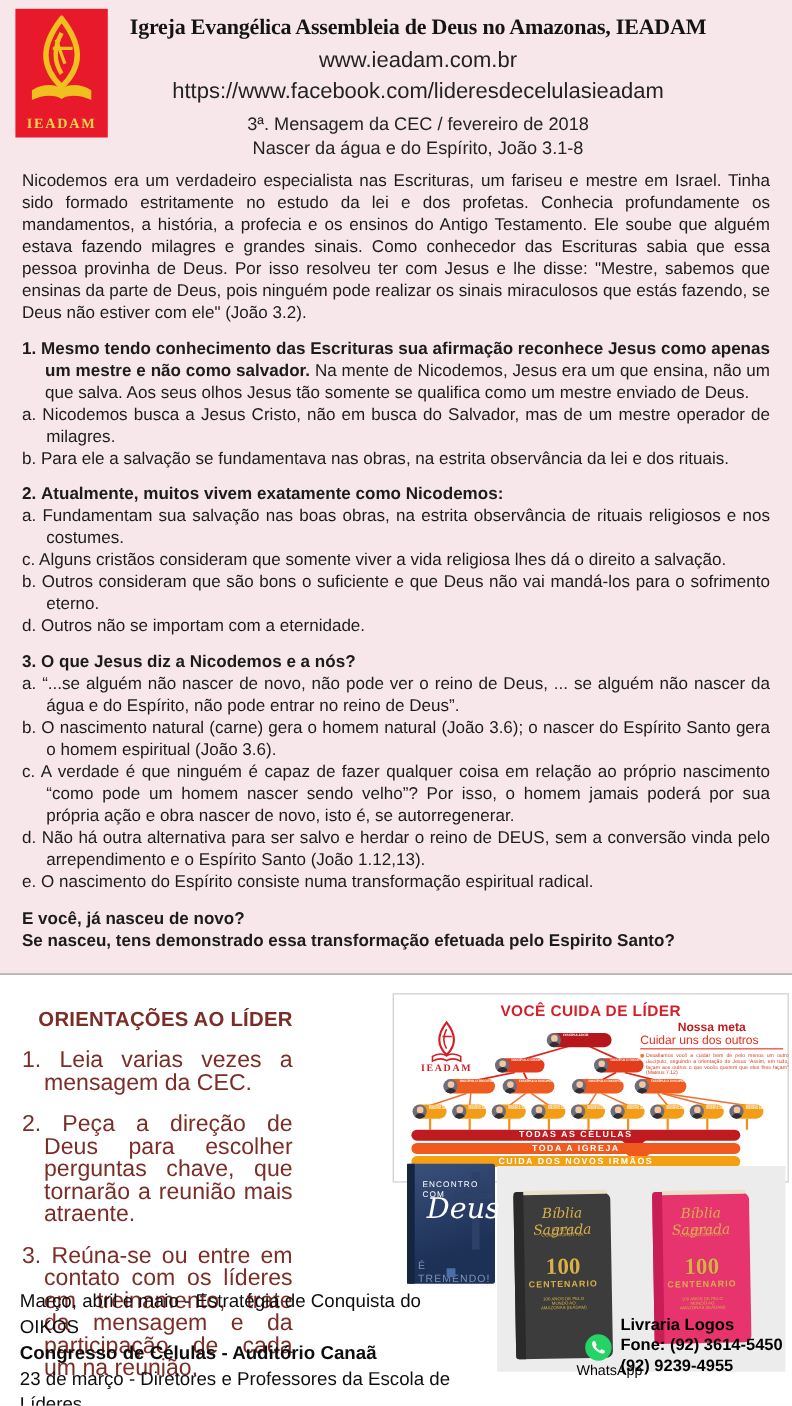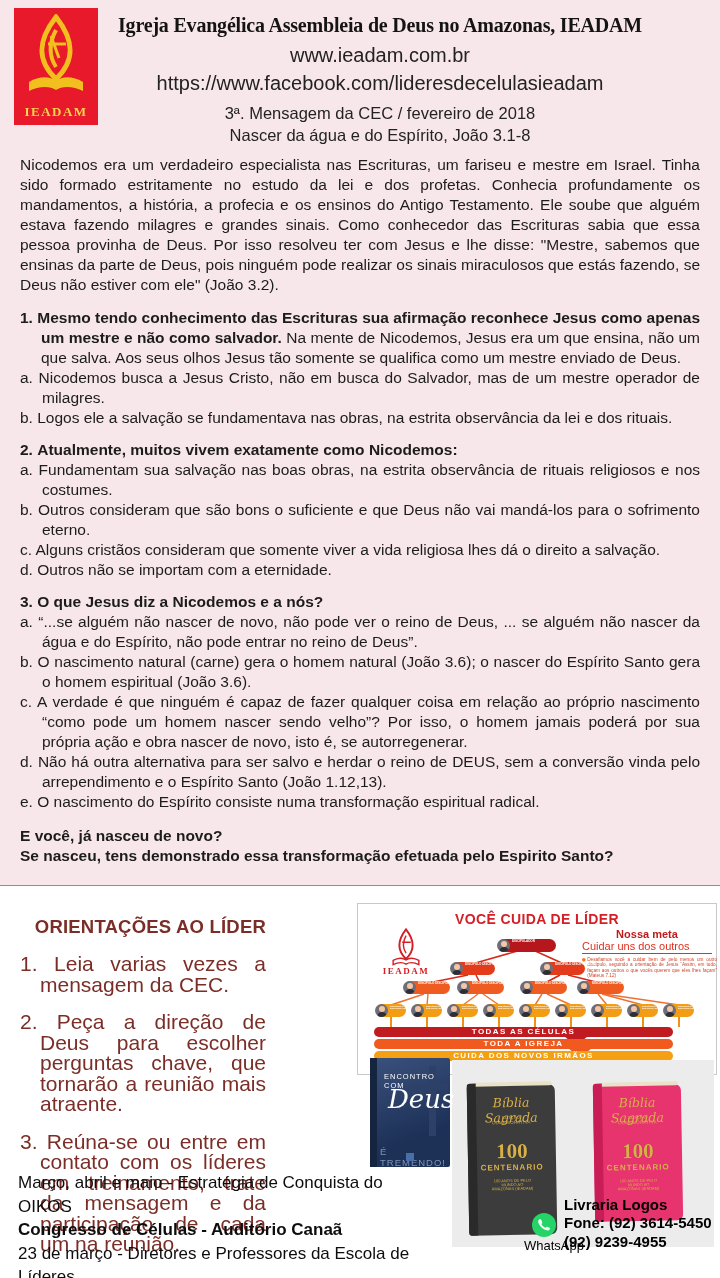--- a/index.html
+++ b/index.html
@@ -140,28 +140,28 @@
     <div class="h-m1">3ª. Mensagem da CEC / fevereiro de 2018</div>
     <div class="h-m2">Nascer da água e do Espírito, João 3.1-8</div>
   </div>
 
   <div class="doc">
     <p class="intro">Nicodemos era um verdadeiro especialista nas Escrituras, um fariseu e mestre em Israel. Tinha sido formado estritamente no estudo da lei e dos profetas. Conhecia profundamente os mandamentos, a história, a profecia e os ensinos do Antigo Testamento. Ele soube que alguém estava fazendo milagres e grandes sinais. Como conhecedor das Escrituras sabia que essa pessoa provinha de Deus. Por isso resolveu ter com Jesus e lhe disse: "Mestre, sabemos que ensinas da parte de Deus, pois ninguém pode realizar os sinais miraculosos que estás fazendo, se Deus não estiver com ele" (João 3.2).</p>
 
     <div class="sec">
       <p class="sec-head"><span class="b">1.</span> <span class="b">Mesmo tendo conhecimento das Escrituras sua afirmação reconhece Jesus como apenas um mestre e não como salvador.</span><span> Na mente de Nicodemos, Jesus era um que ensina, não um que salva. Aos seus olhos Jesus tão somente se qualifica como um mestre enviado de Deus.</span></p>
       <p class="sub"><span>a.</span> <span>Nicodemos busca a Jesus Cristo, não em busca do Salvador, mas de um mestre operador de milagres.</span></p>
-      <p class="sub"><span>b.</span> <span>Logos ele a salvação se fundamentava nas obras, na estrita observância da lei e dos rituais.</span></p>
+      <p class="sub"><span>b.</span> <span>Para ele a salvação se fundamentava nas obras, na estrita observância da lei e dos rituais.</span></p>
     </div>
 
     <div class="sec">
       <p class="sec-head"><span class="b">2.</span> <span class="b">Atualmente, muitos vivem exatamente como Nicodemos:</span></p>
       <p class="sub"><span>a.</span> <span>Fundamentam sua salvação nas boas obras, na estrita observância de rituais religiosos e nos costumes.</span></p>
+      <p class="sub"><span>c.</span> <span>Alguns cristãos consideram que somente viver a vida religiosa lhes dá o direito a salvação.</span></p>
       <p class="sub"><span>b.</span> <span>Outros consideram que são bons o suficiente e que Deus não vai mandá-los para o sofrimento eterno.</span></p>
-      <p class="sub"><span>c.</span> <span>Alguns cristãos consideram que somente viver a vida religiosa lhes dá o direito a salvação.</span></p>
       <p class="sub"><span>d.</span> <span>Outros não se importam com a eternidade.</span></p>
     </div>
 
     <div class="sec">
       <p class="sec-head"><span class="b">3.</span> <span class="b">O que Jesus diz a Nicodemos e a nós?</span></p>
       <p class="sub"><span>a.</span> <span>“...se alguém não nascer de novo, não pode ver o reino de Deus, ... se alguém não nascer da água e do Espírito, não pode entrar no reino de Deus”.</span></p>
       <p class="sub"><span>b.</span> <span>O nascimento natural (carne) gera o homem natural (João 3.6); o nascer do Espírito Santo gera o homem espiritual (João 3.6).</span></p>
       <p class="sub"><span>c.</span> <span>A verdade é que ninguém é capaz de fazer qualquer coisa em relação ao próprio nascimento “como pode um homem nascer sendo velho”? Por isso, o homem jamais poderá por sua própria ação e obra nascer de novo, isto é, se autorregenerar.</span></p>
       <p class="sub"><span>d.</span> <span>Não há outra alternativa para ser salvo e herdar o reino de DEUS, sem a conversão vinda pelo arrependimento e o Espírito Santo (João 1.12,13).</span></p>
       <p class="sub"><span>e.</span> <span>O nascimento do Espírito consiste numa transformação espiritual radical.</span></p>

